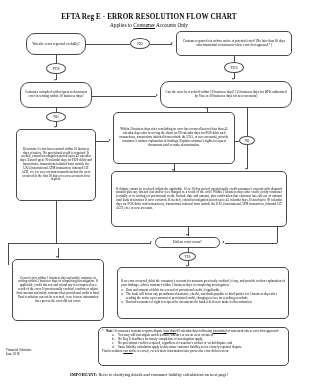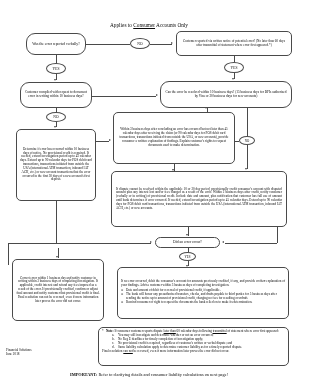--- a/index.html
+++ b/index.html
@@ -55,20 +55,21 @@
   #footer-left{left:6px;top:348px;width:60px;font-size:3.3px;line-height:1.35;}
   #important{left:0;top:372px;width:298px;text-align:center;font-size:4.3px;
              font-weight:bold;}
   #important .reg{font-weight:normal;}
 </style>
 </head>
 <body>
 
 <div class="page">
 
+  <div class="t" id="title">EFTA Reg E - ERROR RESOLUTION FLOW CHART</div>
   <div class="t" id="subtitle">
     <span>Applies to </span><u>Consumer</u><span> Accounts Only</span>
   </div>
 
   <div class="t box dec s44" id="n1" style="left:26px;top:33px;width:60px;height:22px;">
     <div class="inner">Was the error reported verbally?</div>
   </div>
 
   <div class="ln h t" style="left:86px;top:43.6px;width:44px;"></div>
   <div class="t oval" id="no1" style="left:130px;top:38px;width:20px;height:11px;">

